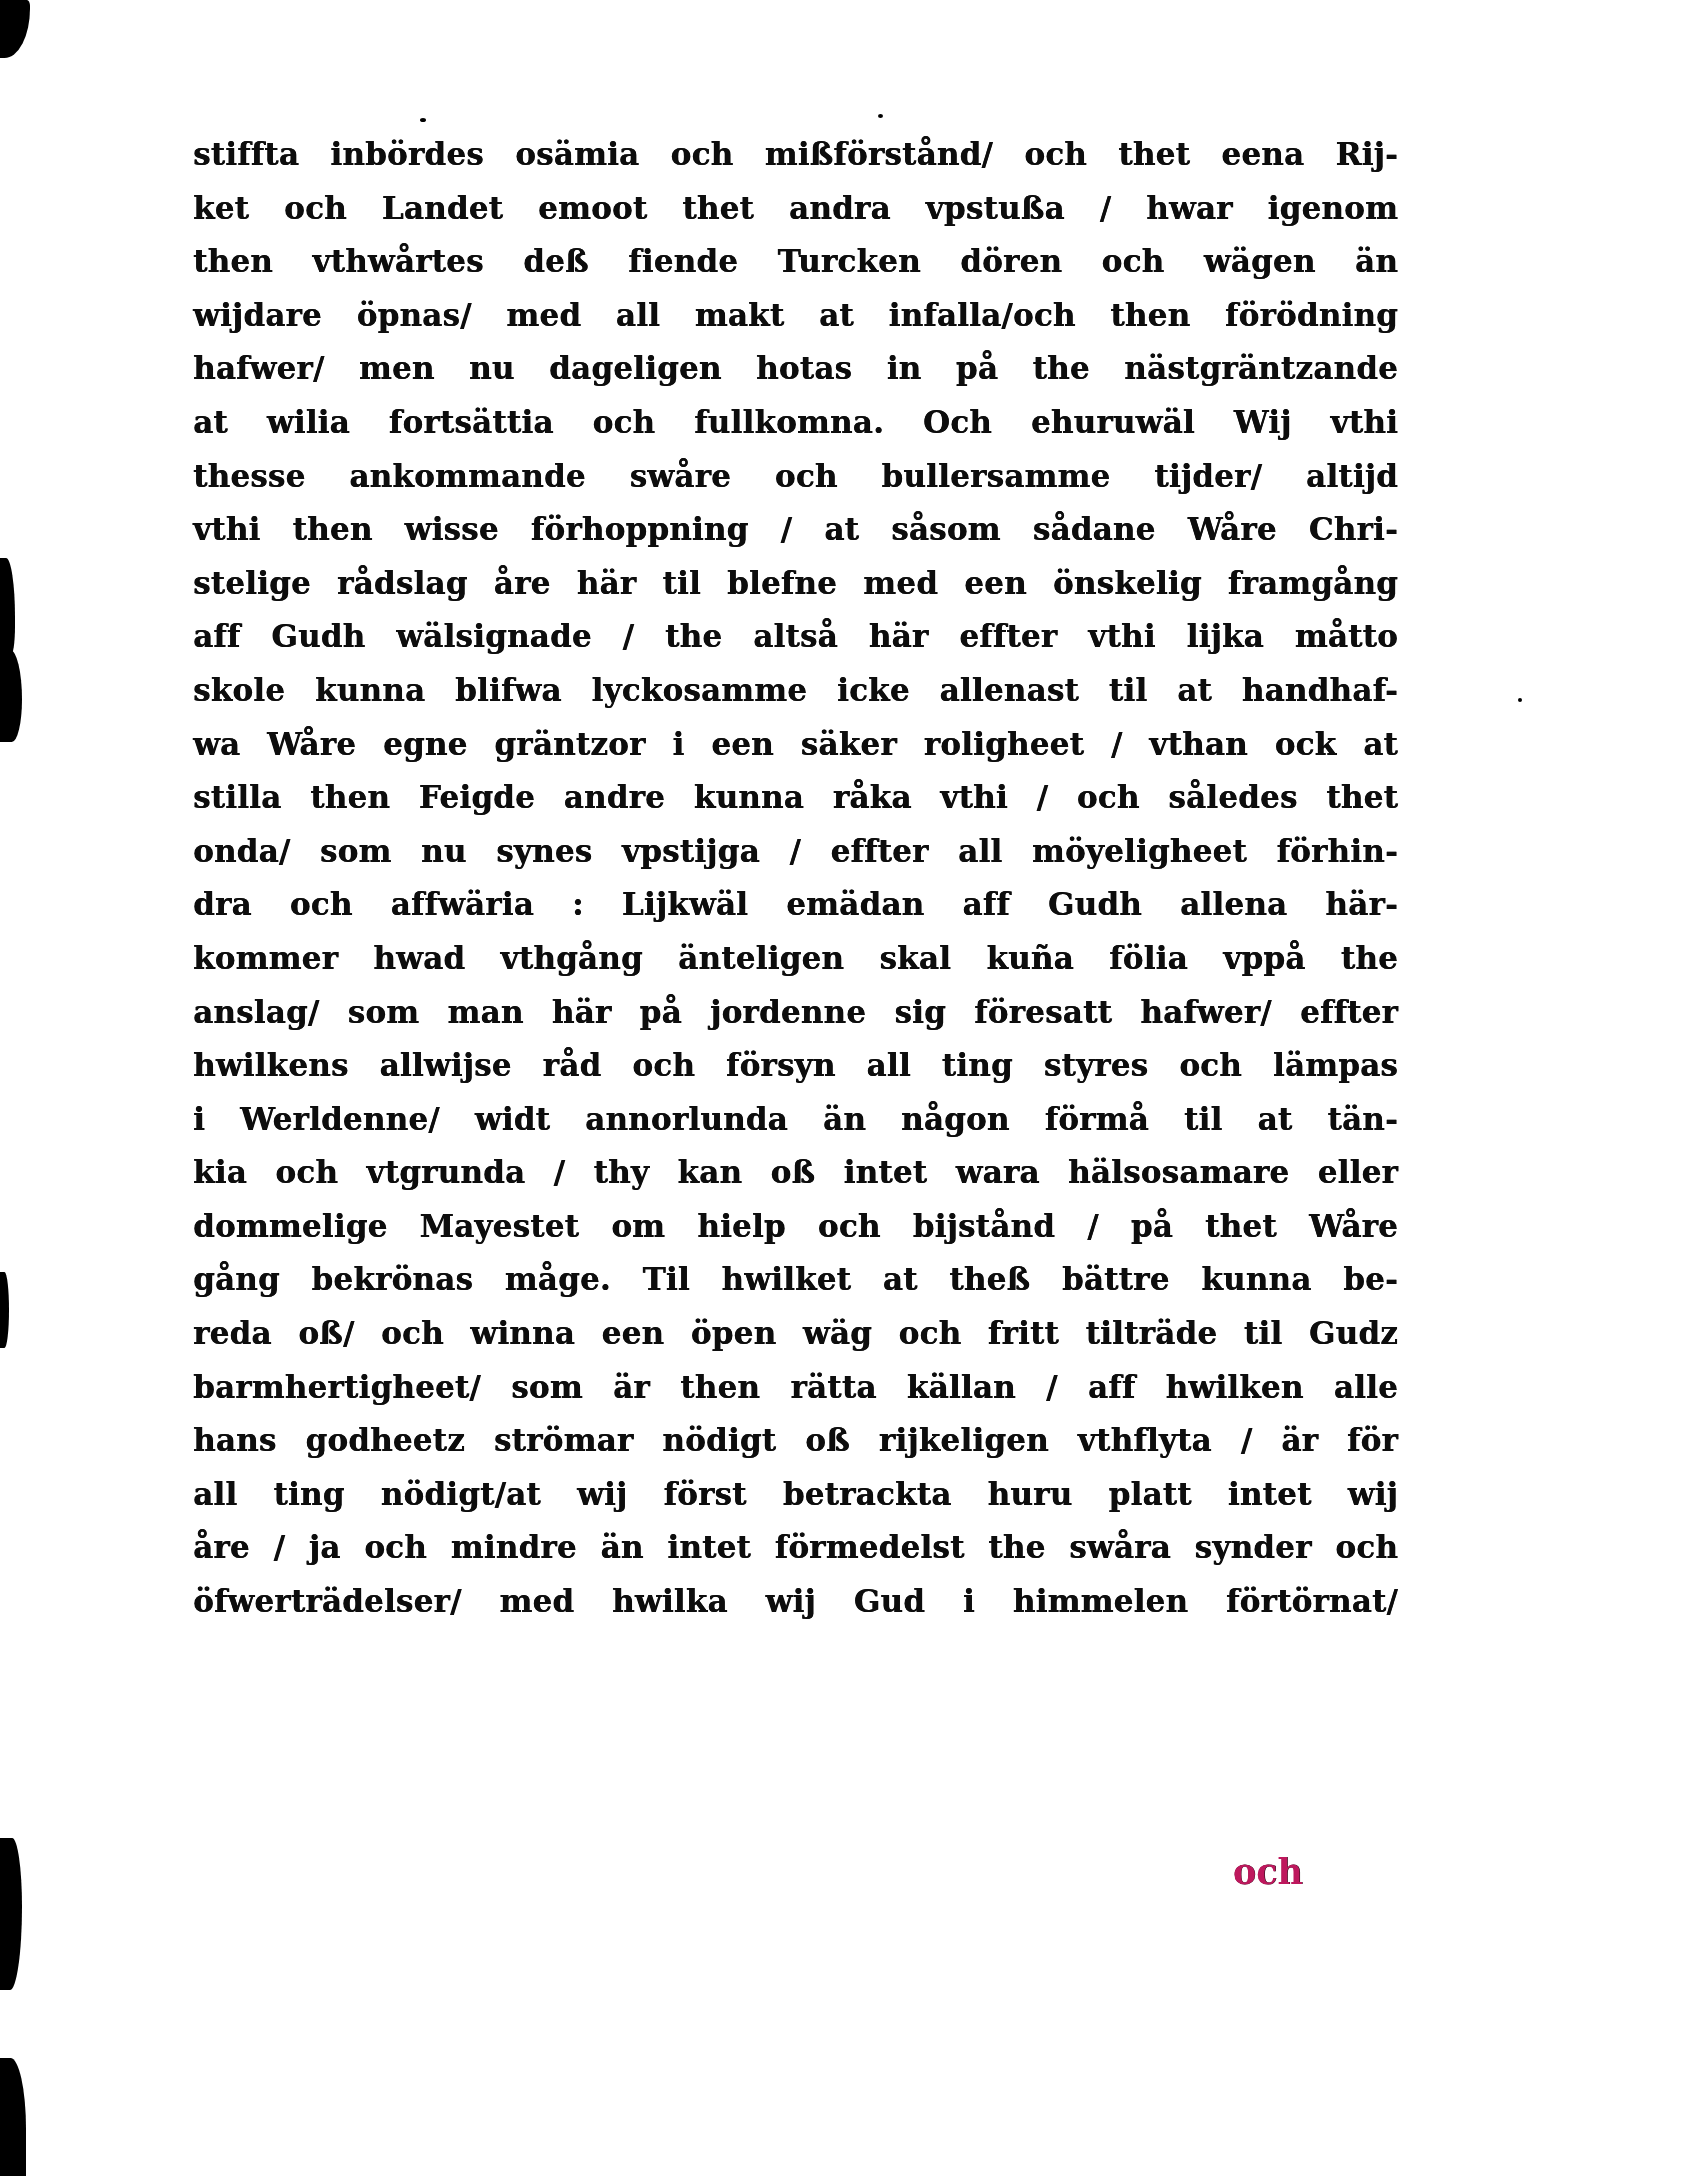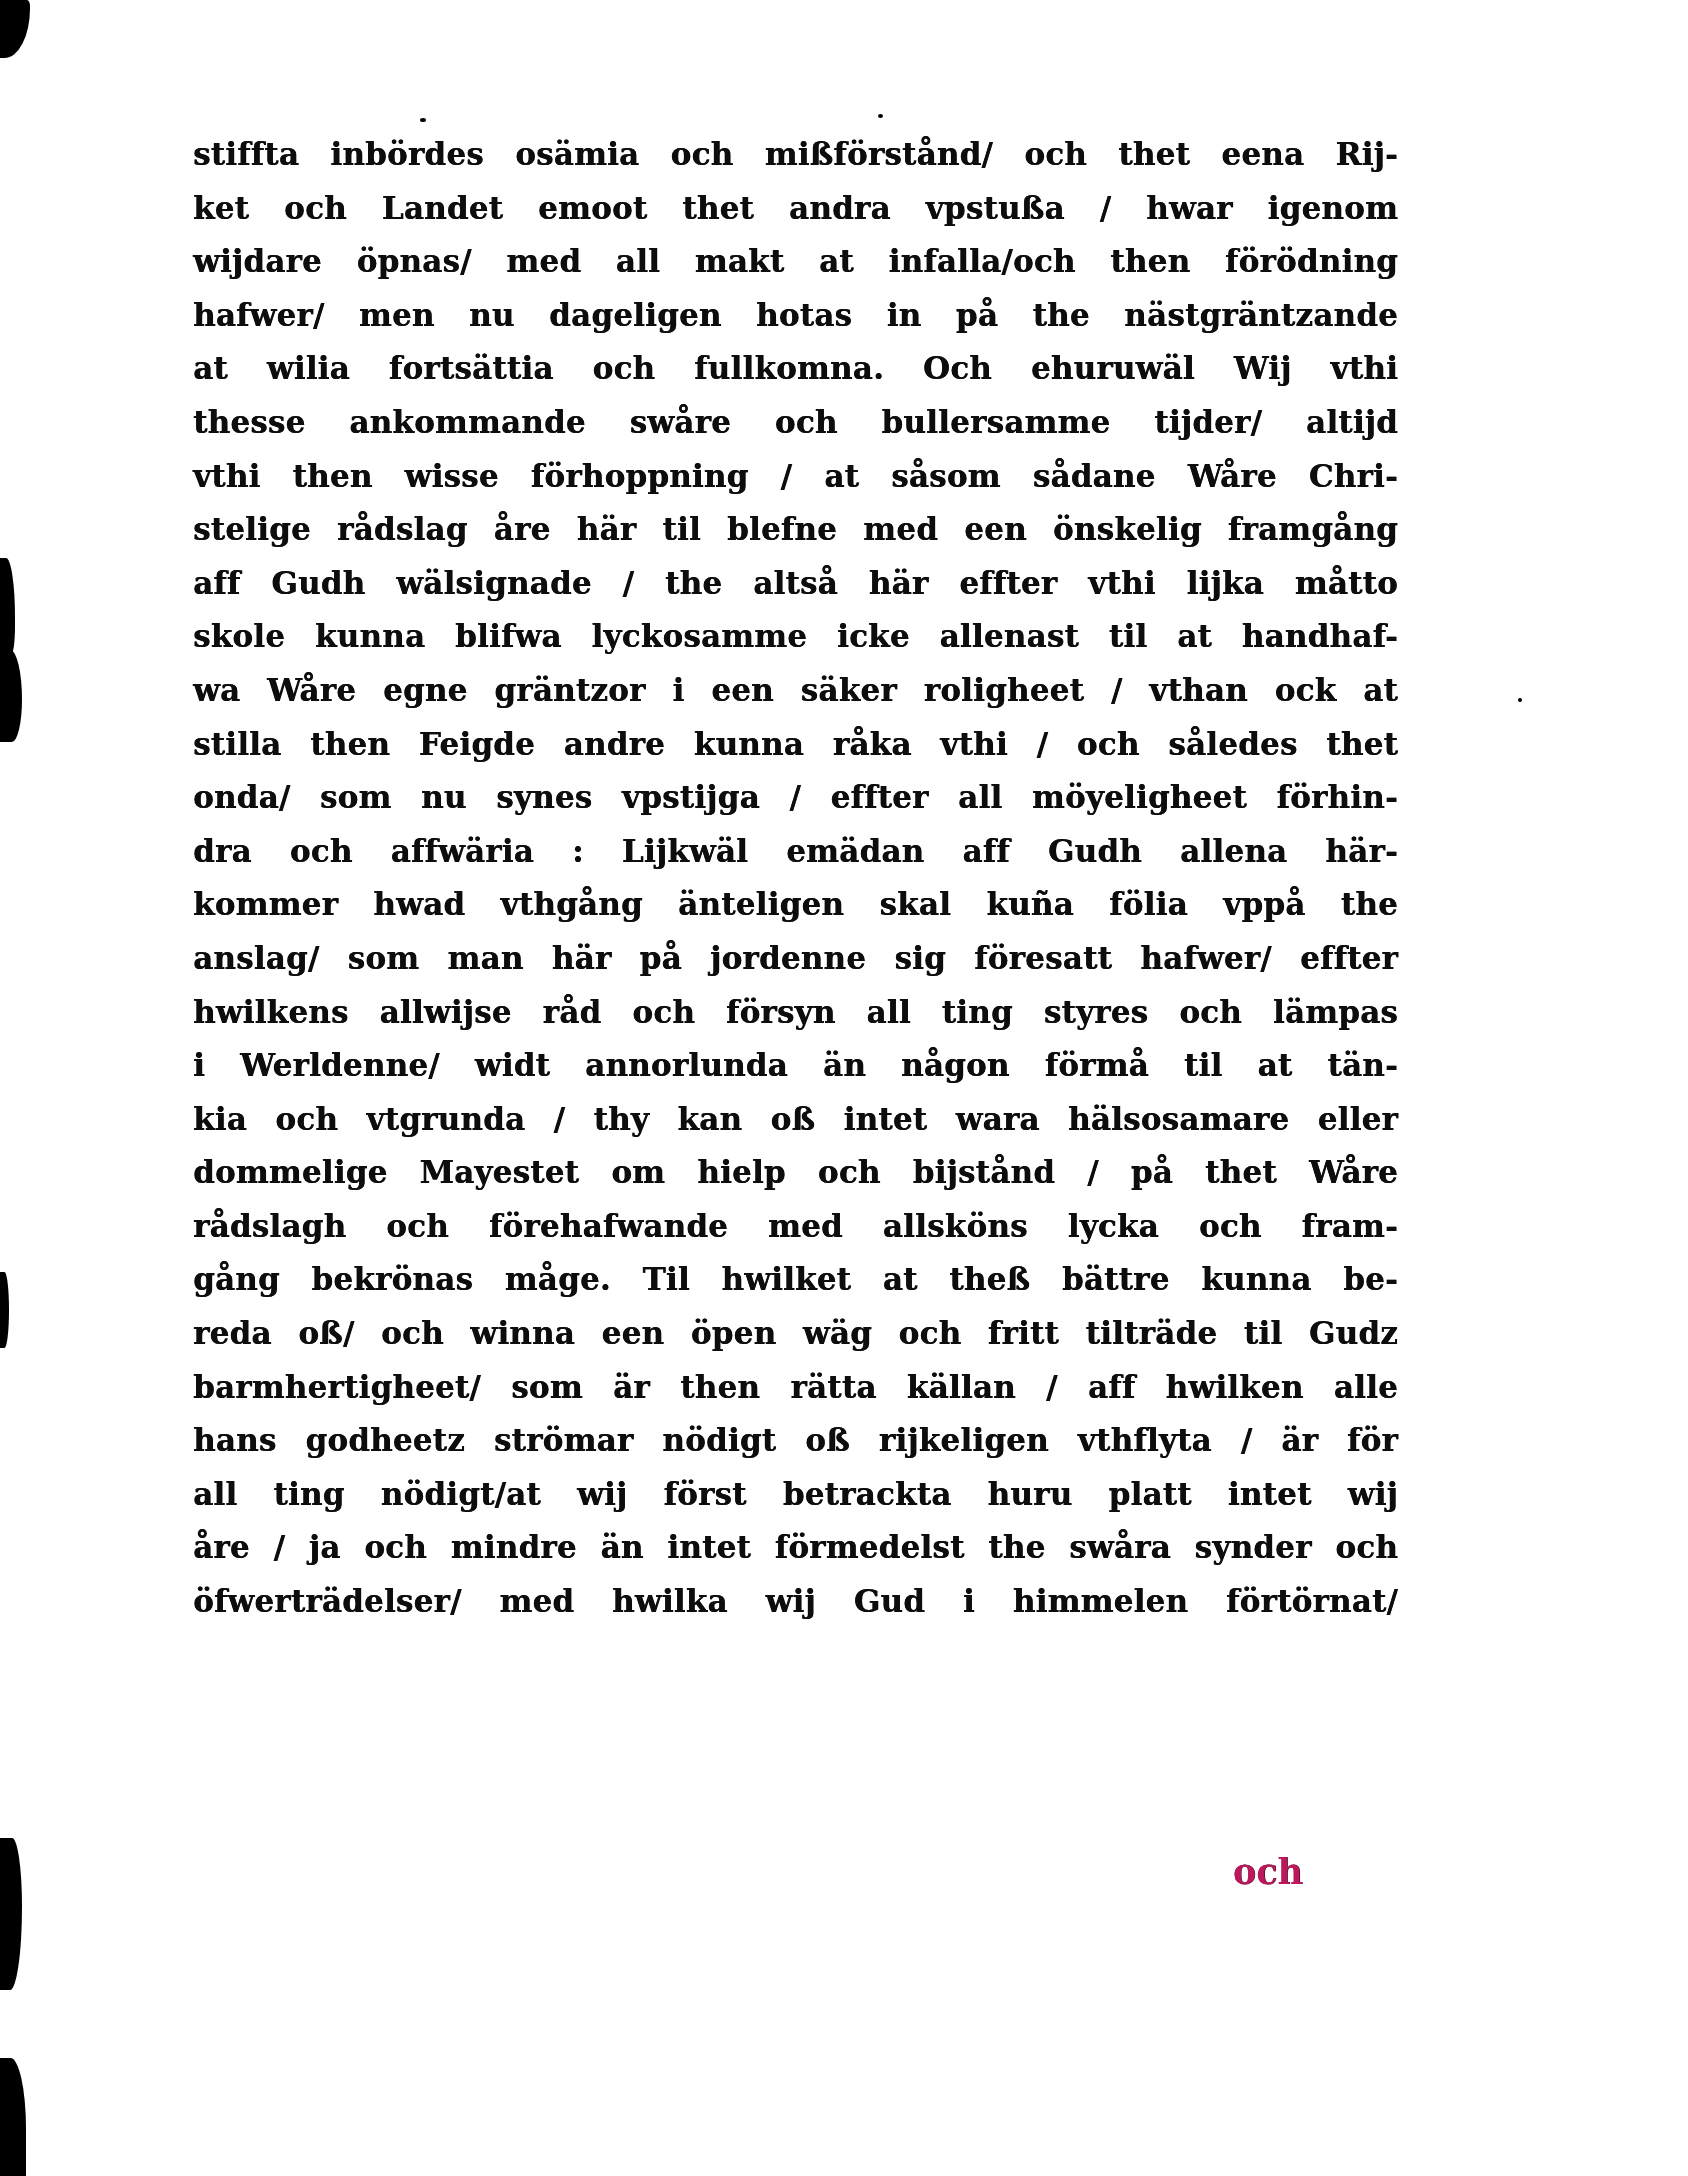--- a/index.html
+++ b/index.html
@@ -72,39 +72,39 @@
   <div class="ink-blot blot-left-3"></div>
   <div class="ink-blot blot-left-4"></div>
   <div class="ink-blot blot-bottom-left"></div>
   <div class="ink-speck speck-1"></div>
   <div class="ink-speck speck-2"></div>
   <div class="ink-speck speck-3"></div>
 
   <div class="text-block">
     <div class="text-line">stiffta inbördes osämia och mißförstånd/ och thet eena Rij-</div>
     <div class="text-line">ket och Landet emoot thet andra vpstußa / hwar igenom</div>
+    <div class="text-line">then vthwårtes deß fiende Turcken dören och wägen än</div>
     <div class="text-line">wijdare öpnas/ med all makt at infalla/och then förödning</div>
     <div class="text-line">hafwer/ men nu dageligen hotas in på the nästgräntzande</div>
     <div class="text-line">at wilia fortsättia och fullkomna. Och ehuruwäl Wij vthi</div>
     <div class="text-line">thesse ankommande swåre och bullersamme tijder/ altijd</div>
     <div class="text-line">vthi then wisse förhoppning / at såsom sådane Wåre Chri-</div>
     <div class="text-line">stelige rådslag åre här til blefne med een önskelig framgång</div>
     <div class="text-line">aff Gudh wälsignade / the altså här effter vthi lijka måtto</div>
     <div class="text-line">skole kunna blifwa lyckosamme icke allenast til at handhaf-</div>
     <div class="text-line">wa Wåre egne gräntzor i een säker roligheet / vthan ock at</div>
     <div class="text-line">stilla then Feigde andre kunna råka vthi / och således thet</div>
     <div class="text-line">onda/ som nu synes vpstijga / effter all möyeligheet förhin-</div>
     <div class="text-line">dra och affwäria : Lijkwäl emädan aff Gudh allena här-</div>
     <div class="text-line">kommer hwad vthgång änteligen skal kuña fölia vppå the</div>
     <div class="text-line">anslag/ som man här på jordenne sig föresatt hafwer/ effter</div>
     <div class="text-line">hwilkens allwijse råd och försyn all ting styres och lämpas</div>
     <div class="text-line">i Werldenne/ widt annorlunda än någon förmå til at tän-</div>
     <div class="text-line">kia och vtgrunda / thy kan oß intet wara hälsosamare eller</div>
     <div class="text-line">dommelige Mayestet om hielp och bijstånd / på thet Wåre</div>
-    <div class="text-line">rådslagh och förehafwande med allsköns lycka och fram-</div>
     <div class="text-line">gång bekrönas måge. Til hwilket at theß bättre kunna be-</div>
     <div class="text-line">reda oß/ och winna een öpen wäg och fritt tilträde til Gudz</div>
     <div class="text-line">barmhertigheet/ som är then rätta källan / aff hwilken alle</div>
     <div class="text-line">hans godheetz strömar nödigt oß rijkeligen vthflyta / är för</div>
     <div class="text-line">all ting nödigt/at wij först betrackta huru platt intet wij</div>
     <div class="text-line">åre / ja och mindre än intet förmedelst the swåra synder och</div>
     <div class="text-line">öfwerträdelser/ med hwilka wij Gud i himmelen förtörnat/</div>
   </div>
 
   <div class="catchword-row">

